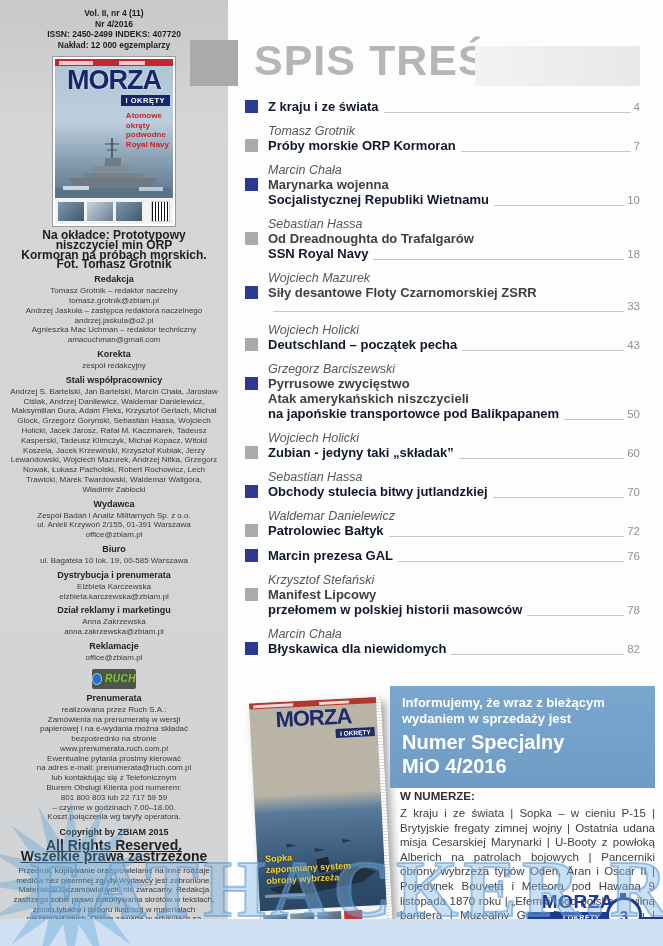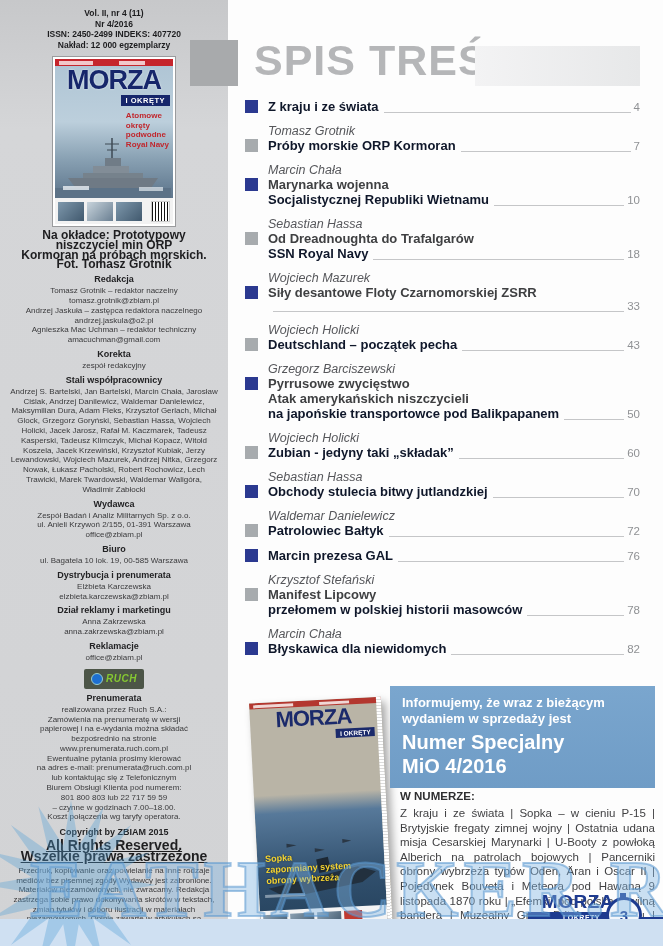--- a/index.html
+++ b/index.html
@@ -28,21 +28,21 @@
   .cover .bstrip{position:absolute;left:0;right:0;bottom:0;height:26px;background:#f2f2f2;
                  display:flex;align-items:center;gap:3px;padding:0 3px;box-sizing:border-box;}
   .cover .thumb{width:26px;height:19px;background:linear-gradient(135deg,#7e98ac,#41596e);}
   .cover .thumb.t2{background:linear-gradient(135deg,#c8d4dc,#6a7f92);}
   .cover .barcode{margin-left:auto;width:17px;height:19px;background:
       repeating-linear-gradient(90deg,#111 0 1px,#fff 1px 3px);border:1px solid #ccc;}
   .caption{font-weight:bold;font-size:12px;line-height:9.8px;color:#1e1e20;margin:2px 0 3px;}
   .sec{margin-top:4px;}
   .sec h4{margin:3px 0 1px;font-size:9px;line-height:11px;color:#222224;}
   .sec .b{font-size:8px;line-height:9.8px;color:#3a3a3c;text-align:center;}
-  .ruch{width:60px;height:20px;margin:6px auto 2px;background:#4c5547;border-radius:2px;
+  .ruch{width:44px;height:20px;margin:6px auto 2px;background:#4c5547;border-radius:2px;
         display:flex;align-items:center;justify-content:center;gap:3px;}
   .ruch .dot{width:10px;height:10px;border-radius:50%;background:#1d6fd1;border:1px solid #9cc;}
   .ruch .ruch-t{font-weight:bold;font-style:italic;font-size:10px;color:#86c832;letter-spacing:.5px;}
   .copy{margin-top:5px;font-weight:bold;}
   .copy .c1{font-size:9px;line-height:11px;color:#1f1f21;}
   .copy .c2{font-size:14px;line-height:11px;color:#1f1f21;margin-top:2px;text-decoration:underline;}
   .legal{margin-top:4px;font-size:8px;line-height:9.6px;color:#3a3a3c;}
   .legal-site{font-weight:bold;font-size:8.5px;margin-top:1px;color:#1f1f21;}
 
   

